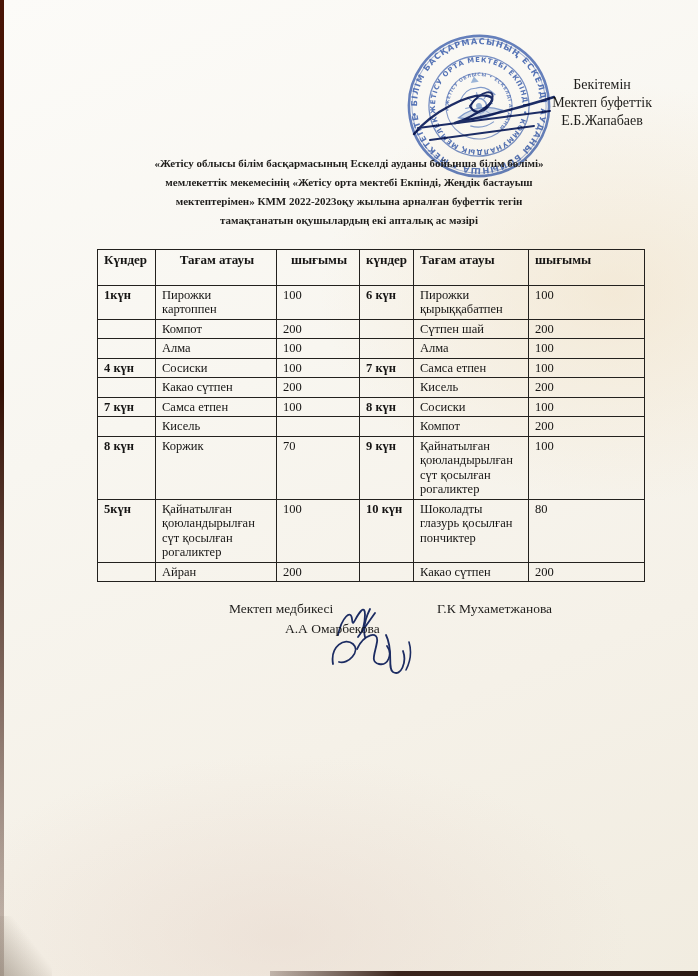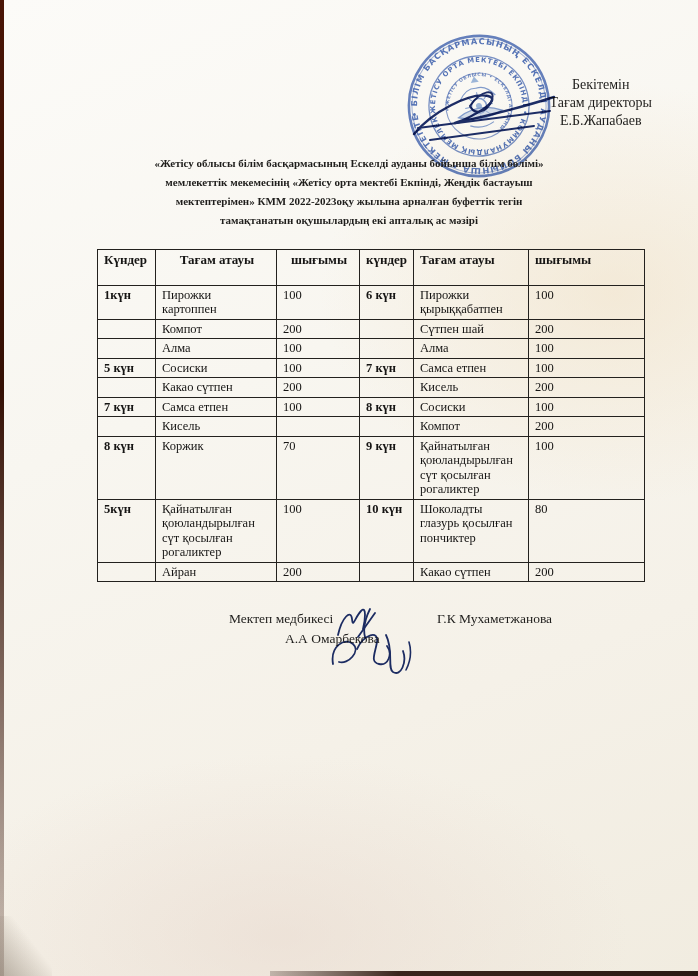--- a/index.html
+++ b/index.html
@@ -44,21 +44,21 @@
   table.menu col.c1{width:58px;} table.menu col.c2{width:121px;}
   table.menu col.c3{width:83px;} table.menu col.c4{width:54px;}
   table.menu col.c5{width:115px;} table.menu col.c6{width:116px;}
   table.menu th,table.menu td{border:1.6px solid #23211e;vertical-align:top;
     padding:2px 4px 2px 6px;line-height:14.5px;text-align:left;overflow:hidden;}
   table.menu th{font-size:13px;font-weight:bold;padding-top:3px;padding-bottom:17px;}
   table.menu th:nth-child(2),table.menu th:nth-child(3){text-align:center;}
   table.menu td.day{font-weight:bold;}
   table.menu td.dish2{padding-right:16px;}
   
-  .footer-sigs{margin:27px 0 0 229px;font-size:13.5px;line-height:20px;}
+  .footer-sigs{margin:17px 0 0 229px;font-size:13.5px;line-height:20px;}
   .sig-row{display:flex;}
   .sig-role{width:152px;}
   .sig-name{margin-left:56px;white-space:nowrap;}
   .sig-med{position:absolute;left:334px;top:606px;mix-blend-mode:multiply;}
   .sig-asp{position:absolute;left:326px;top:624px;mix-blend-mode:multiply;}
 </style>
 </head>
 <body>
 
 <div class="page">
@@ -102,21 +102,21 @@
       </g>
       <path d="M58,88 Q80,76 102,88 Q80,97 58,88 Z" fill="#9db8e0" fill-opacity=".5"></path>
       <path d="M62,72 Q70,60 80,62 Q90,60 98,72" stroke-width="1.2"></path>
       <path d="M76,56 L80,50 L84,56 Z" fill="#7ea3d8" stroke="none"></path>
       <path d="M68,98 Q80,104 92,98" stroke-width="1.2"></path>
     </g>
   </svg>
 
   <div class="approval">
     <div>Бекітемін</div>
-    <div>Тағам директоры</div>
+    <div>Мектеп буфеттік</div>
     <div>Е.Б.Жапабаев</div>
   </div>
 
   <svg class="sig-director scribble" width="160" height="62" viewBox="0 0 160 62">
     <path d="M6,50 C24,28 62,8 80,12 C96,16 62,34 47,39 C74,33 112,24 146,13" stroke-width="2.4"></path>
     <path d="M62,22 C72,6 90,3 83,18 C78,29 66,31 62,22" stroke-width="2"></path>
     <path d="M10,44 L142,27" stroke-width="2"></path>
     <path d="M22,56 L126,42" stroke-width="2"></path>
   </svg>
 
@@ -167,21 +167,21 @@
           </tr>
           <tr>
             <td class="day"></td>
             <td class="dish2">Алма</td>
             <td>100</td>
             <td class="day"></td>
             <td>Алма</td>
             <td>100</td>
           </tr>
           <tr>
-            <td class="day">5 күн</td>
+            <td class="day">4 күн</td>
             <td class="dish2">Сосиски</td>
             <td>100</td>
             <td class="day">7 күн</td>
             <td>Самса етпен</td>
             <td>100</td>
           </tr>
           <tr>
             <td class="day"></td>
             <td class="dish2">Какао сүтпен</td>
             <td>200</td>

